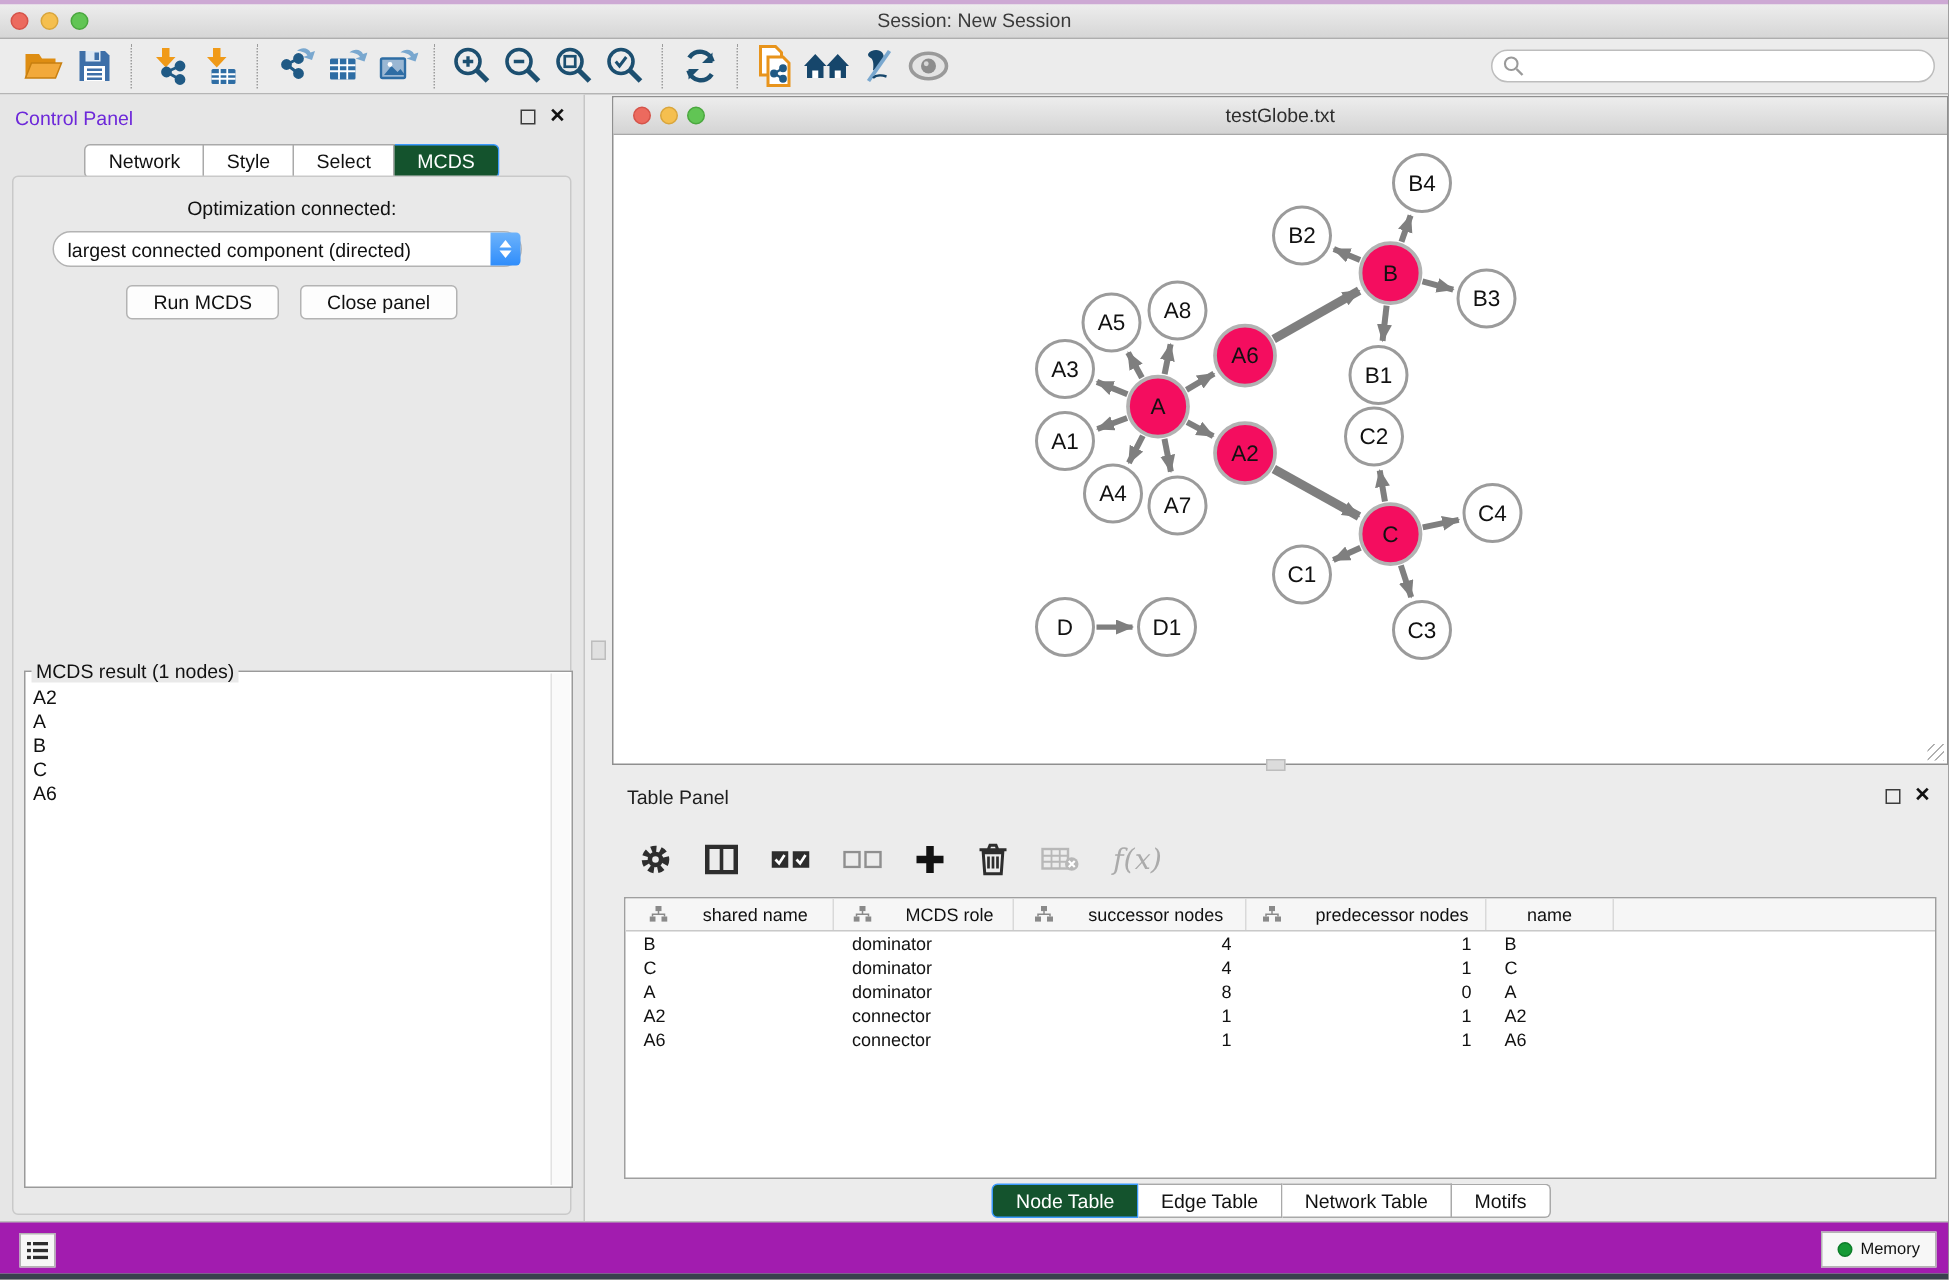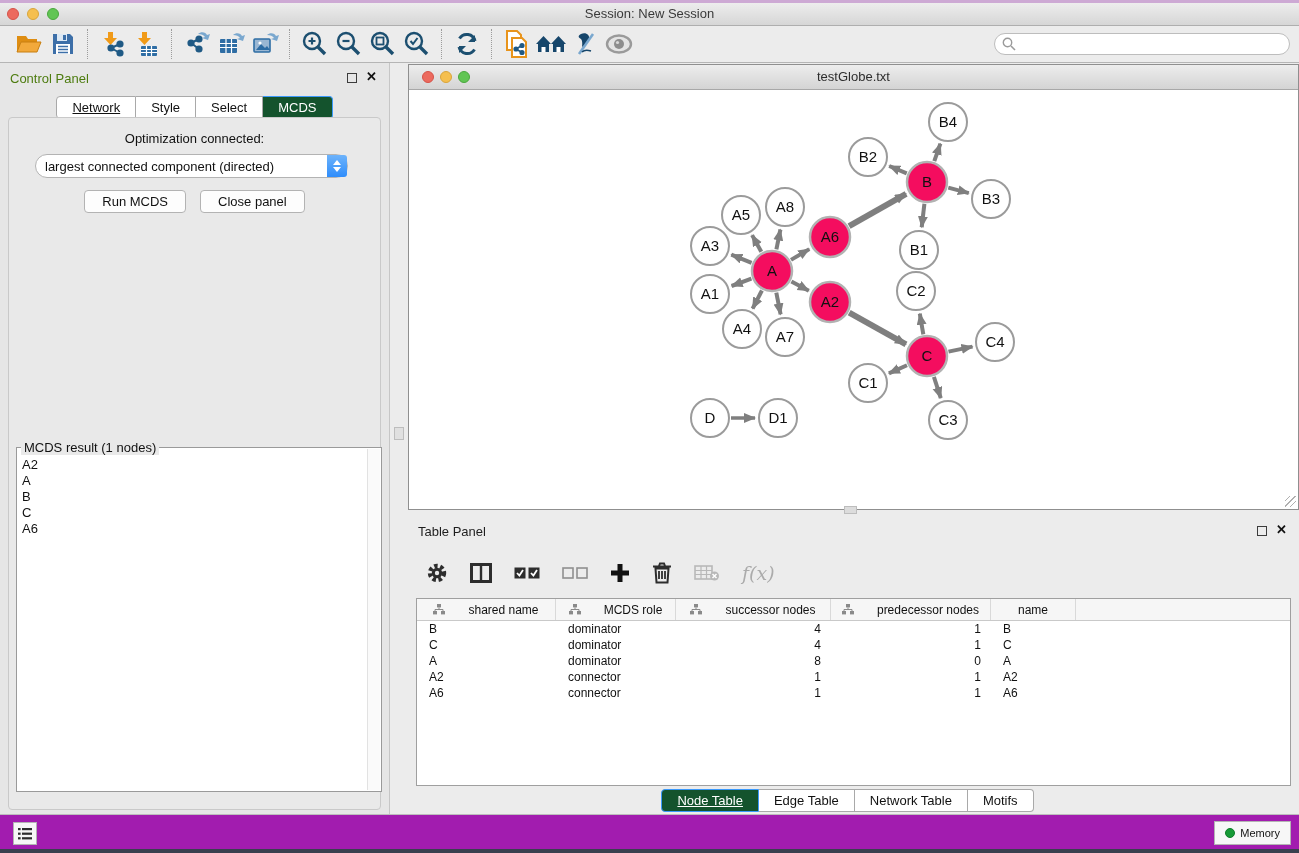--- a/index.html
+++ b/index.html
@@ -25,27 +25,27 @@
   .tb-icon{width:34px;height:30px;display:flex;align-items:center;justify-content:center;flex:0 0 auto;}
   .tb-sep{width:1px;height:30px;border-left:1px dotted #9c9c9c;margin:0 7px;flex:0 0 auto;}
   .search-wrap{margin-left:auto;margin-right:9px;position:relative;}
   .search-input{width:296px;height:22px;border:1px solid #bdbdbd;border-radius:12px;background:#fff;
                 box-sizing:border-box;padding:0 10px 0 26px;font-size:12px;outline:none;
                 font-family:"Liberation Sans",sans-serif;}
   .search-mag{position:absolute;left:8px;top:4px;}
   
   .control-panel{position:absolute;top:63px;left:0;width:390px;height:752px;background:#e6e6e6;
                  border-right:1px solid #c6c6c6;box-sizing:border-box;}
-  .cp-header{position:absolute;top:8px;left:10px;font-size:13px;color:#4d7c0f;}
+  .cp-header{position:absolute;top:8px;left:10px;font-size:13px;color:#6d28d9;}
   .panel-float{position:absolute;top:10px;width:10px;height:10px;border:1.5px solid #3c3c3c;box-sizing:border-box;}
   .panel-close{position:absolute;top:6px;font-size:13px;font-weight:bold;color:#111;line-height:16px;}
   .cp-tabs{position:absolute;top:33px;left:0;right:0;display:flex;justify-content:center;}
   .tab{height:21px;line-height:21px;padding:0 15px;font-size:13px;background:#fff;
        border:1px solid #a9a9a9;border-left:none;color:#111;}
-  .tab:first-child{border-left:1px solid #a9a9a9;border-radius:4px 0 0 4px;text-decoration:underline;}
+  .tab:first-child{border-left:1px solid #a9a9a9;border-radius:4px 0 0 4px;}
   .tab:last-child{border-radius:0 4px 4px 0;}
   .tab.active{background:#14532d;border-color:#3b99fc;color:#fff;}
   .cp-content{position:absolute;top:54px;left:8px;right:8px;bottom:5px;background:#e9e9e9;
               border:1px solid #c9c9c9;border-radius:4px;}
   .opt-label{position:absolute;top:68px;left:0;right:0;text-align:center;font-size:13px;color:#111;}
   .criterion-select{position:absolute;top:91px;left:35px;width:313px;height:24px;background:#fff;
                     border:1px solid #b3b3b3;border-radius:12px;box-sizing:border-box;
                     display:flex;align-items:center;}
   .criterion-text{flex:1;font-size:13px;padding-left:9px;color:#111;white-space:nowrap;overflow:hidden;}
   .select-stepper{width:20px;height:22px;background:linear-gradient(#6db3fb,#2f8dfb);border-radius:0 3px 3px 0;

